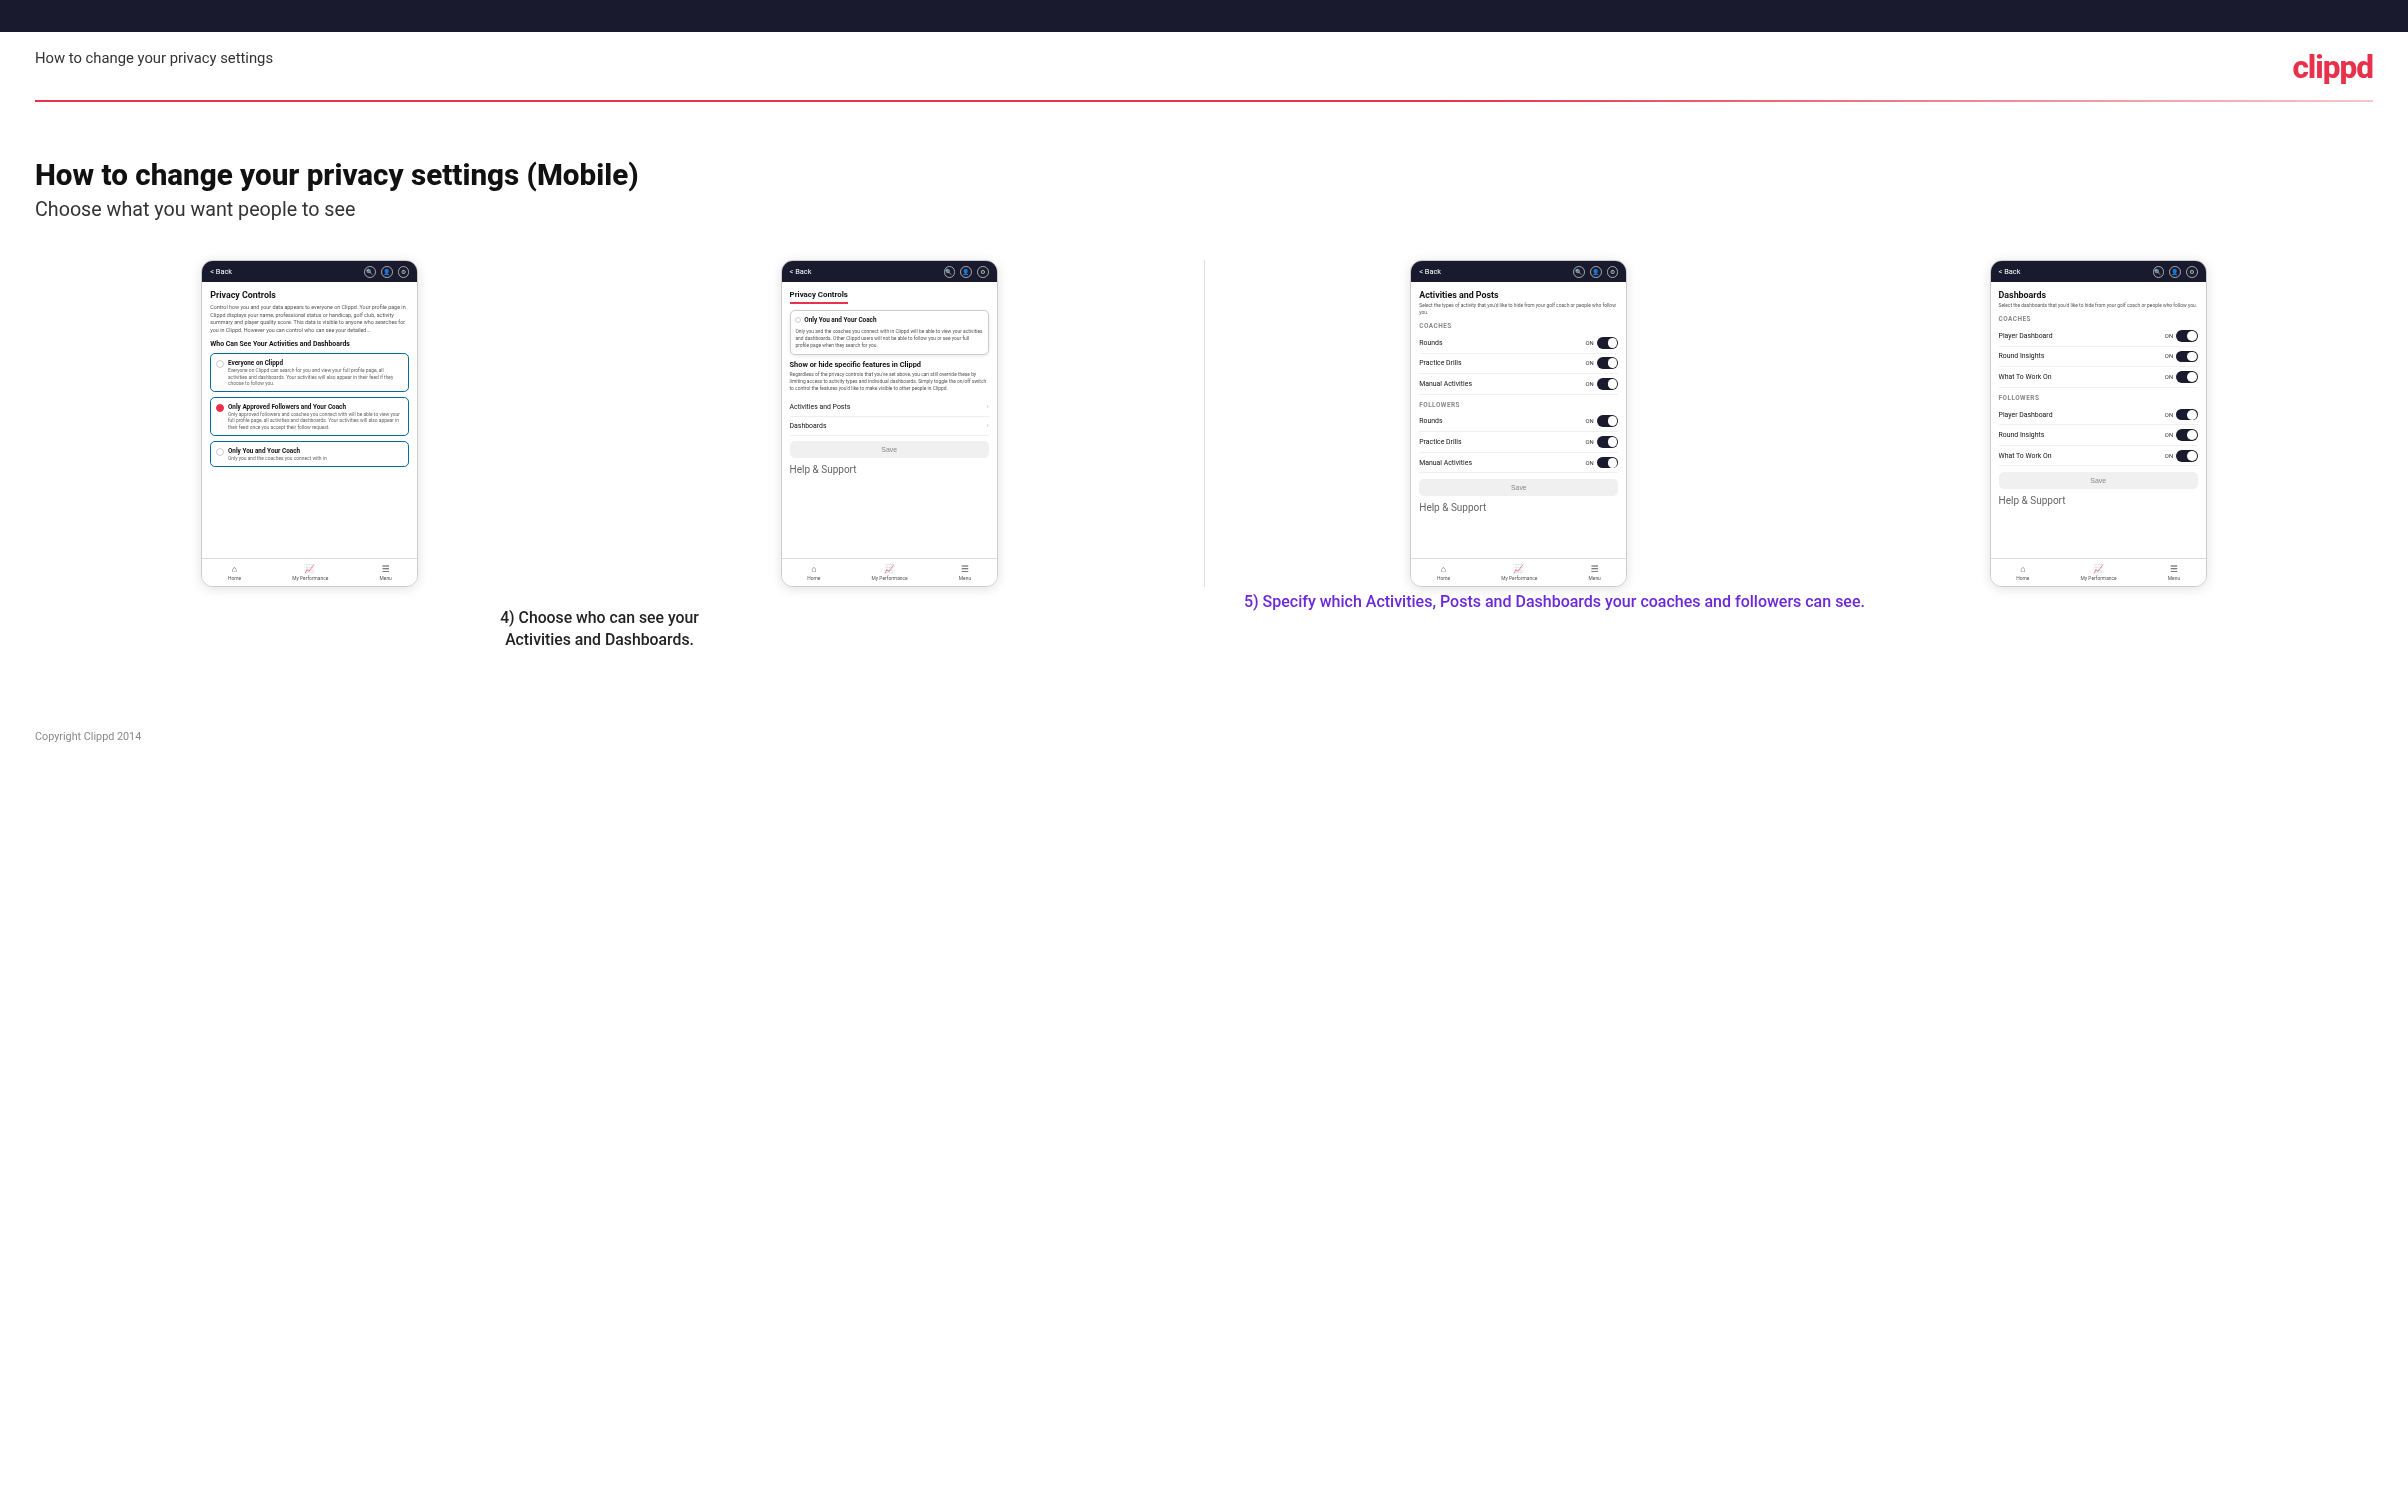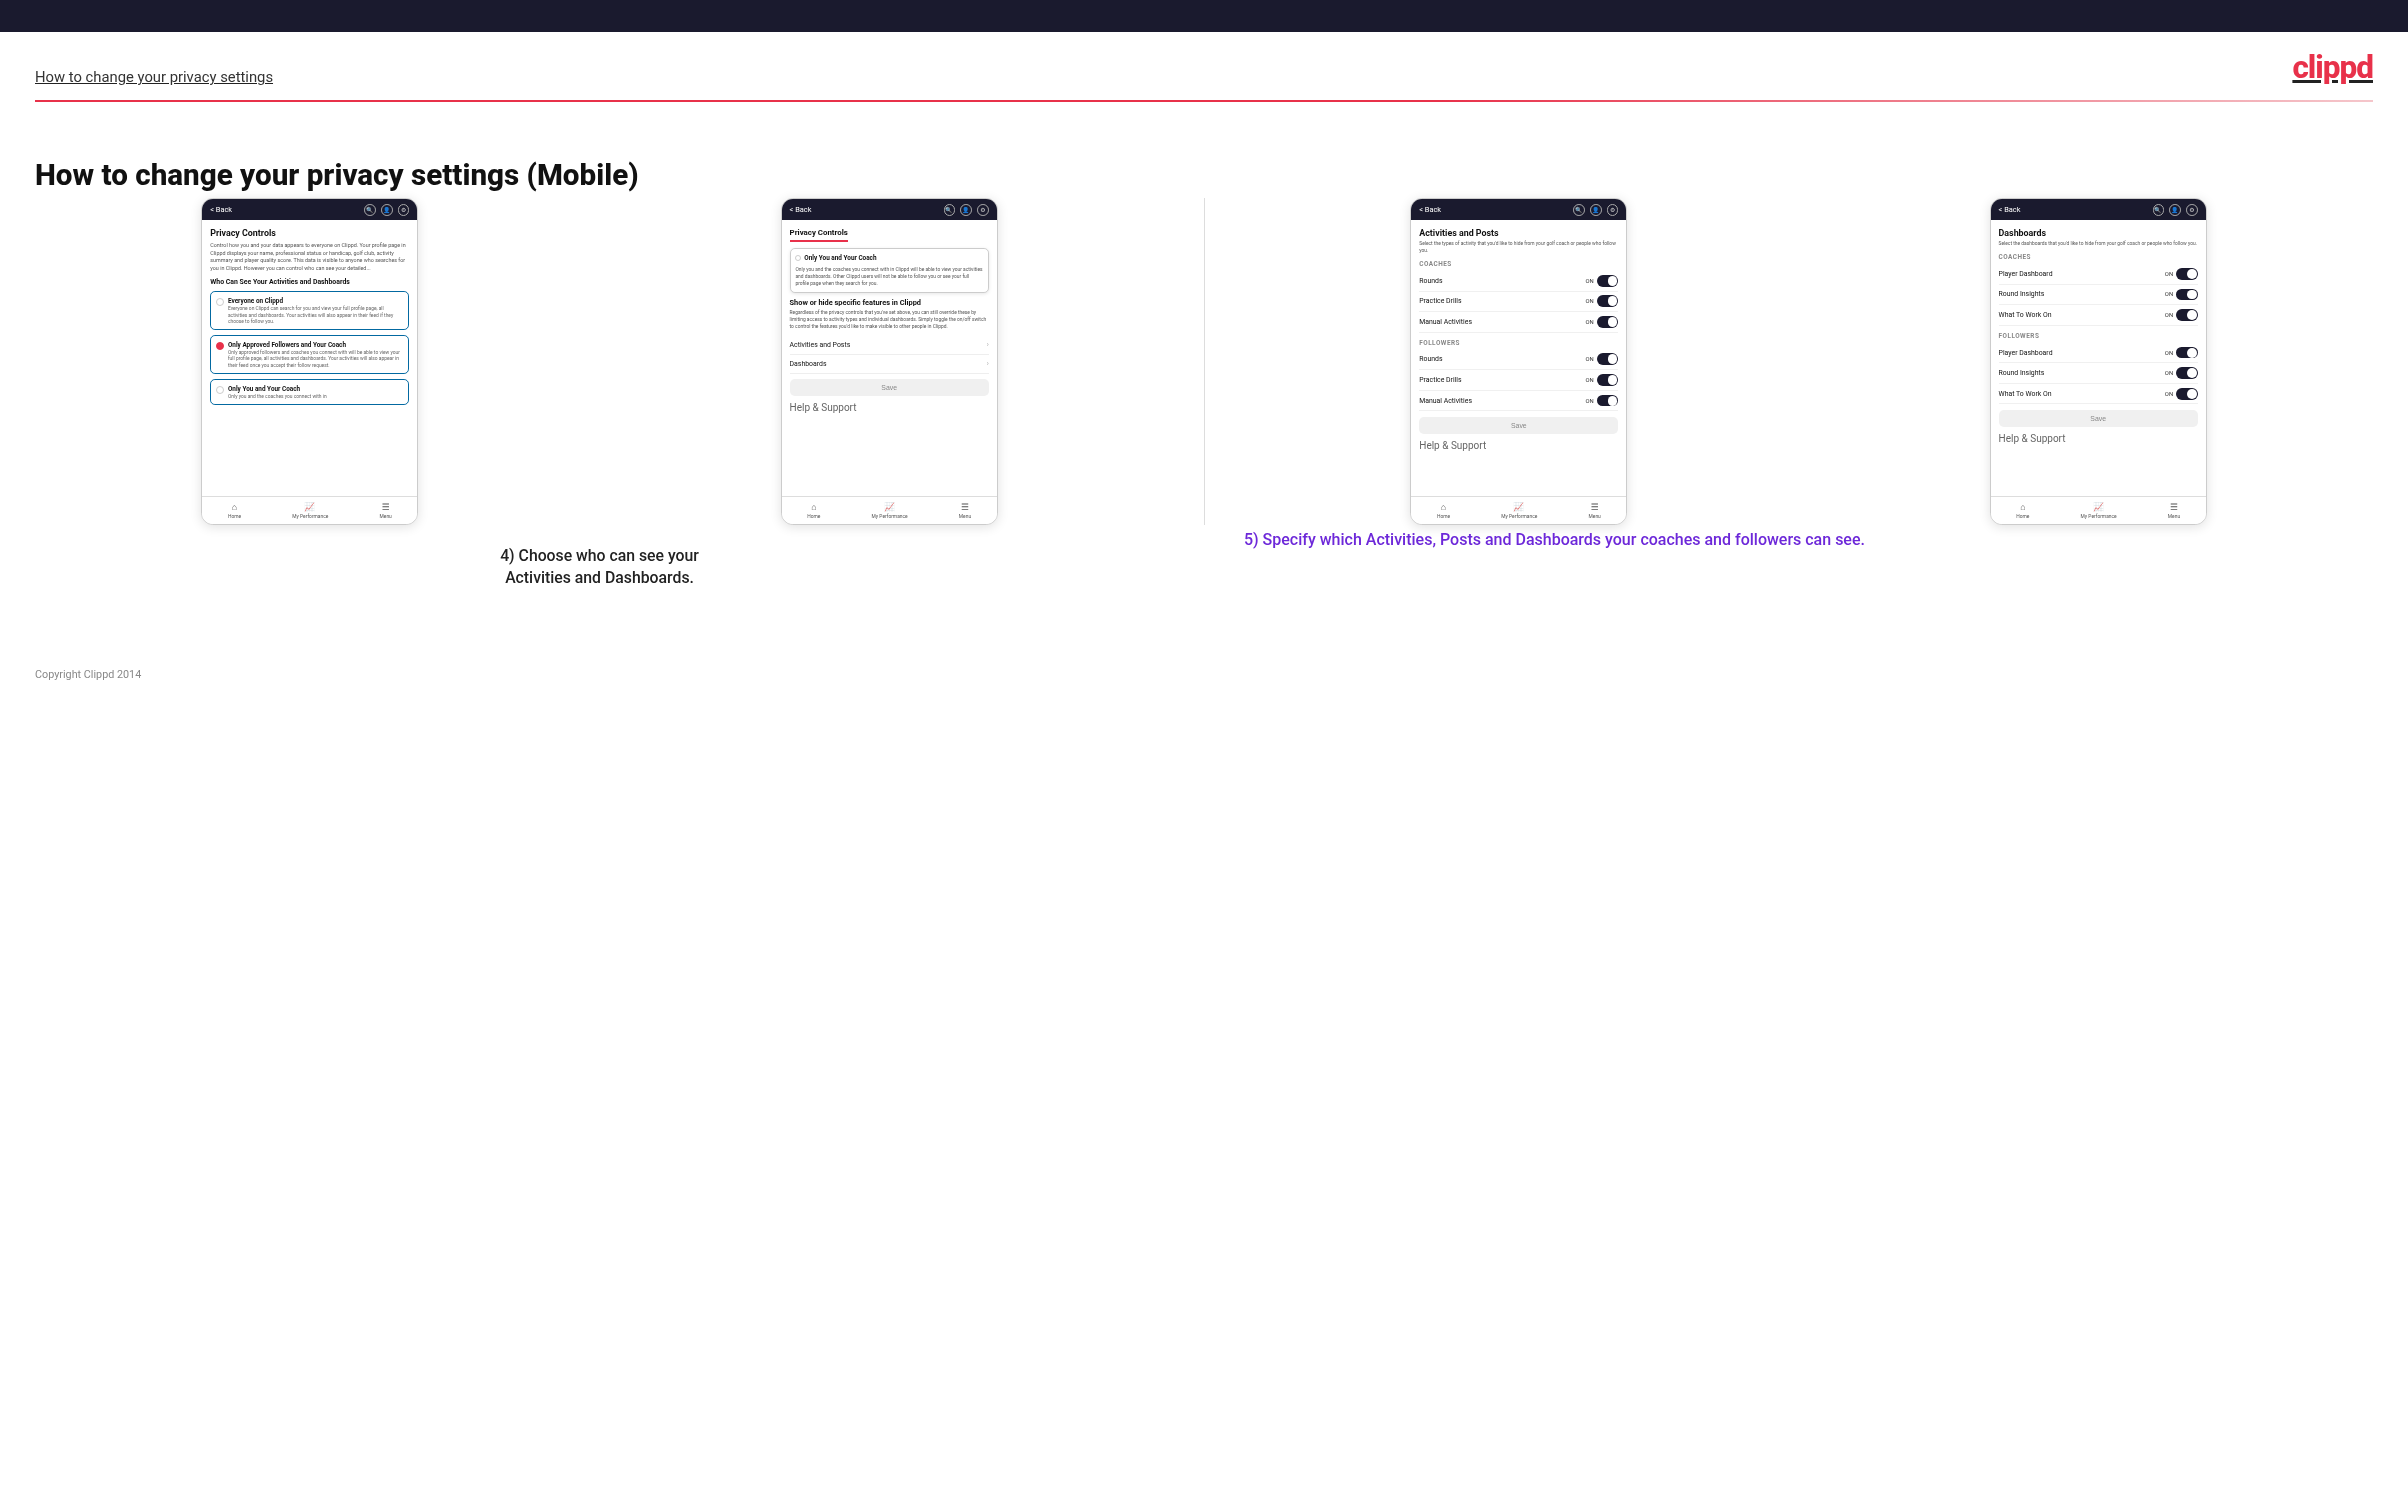--- a/index.html
+++ b/index.html
@@ -12,24 +12,23 @@
     
     .top-bar {
       background: #1a1a2e;
       height: 31.5px;
       width: 100%;
     }
 
     
     .header {
       display: flex;
-      align-items: flex-end;
+      align-items: flex-start;
       justify-content: space-between;
       padding: 17.7px 35px 13.8px 35px;
-      text-decoration: underline;
     }
     .header-title {
       font-size: 14.8px;
       color: #333;
     }
     .logo {
       font-size: 31.5px;
       font-weight: 800;
       color: #e8314a;
       letter-spacing: -1px;
@@ -369,20 +368,21 @@
 <div class="top-bar"></div>
 
 <div class="header">
   <span class="header-title">How to change your privacy settings</span>
   <span class="logo">clippd</span>
 </div>
 <div class="header-divider"></div>
 
 <div class="main-content">
   <h1 class="page-heading">How to change your privacy settings (Mobile)</h1>
+  <p class="page-subheading">Choose what you want people to see</p>
 
   <div class="screenshots-row">
 
     <div class="screen-col">
       <div class="phone-mockup">
 
         <div class="phone-topbar">
           <span class="phone-topbar-back">&lt; Back</span>
           <div class="phone-topbar-icons">
             <div class="icon-circle">🔍</div>

